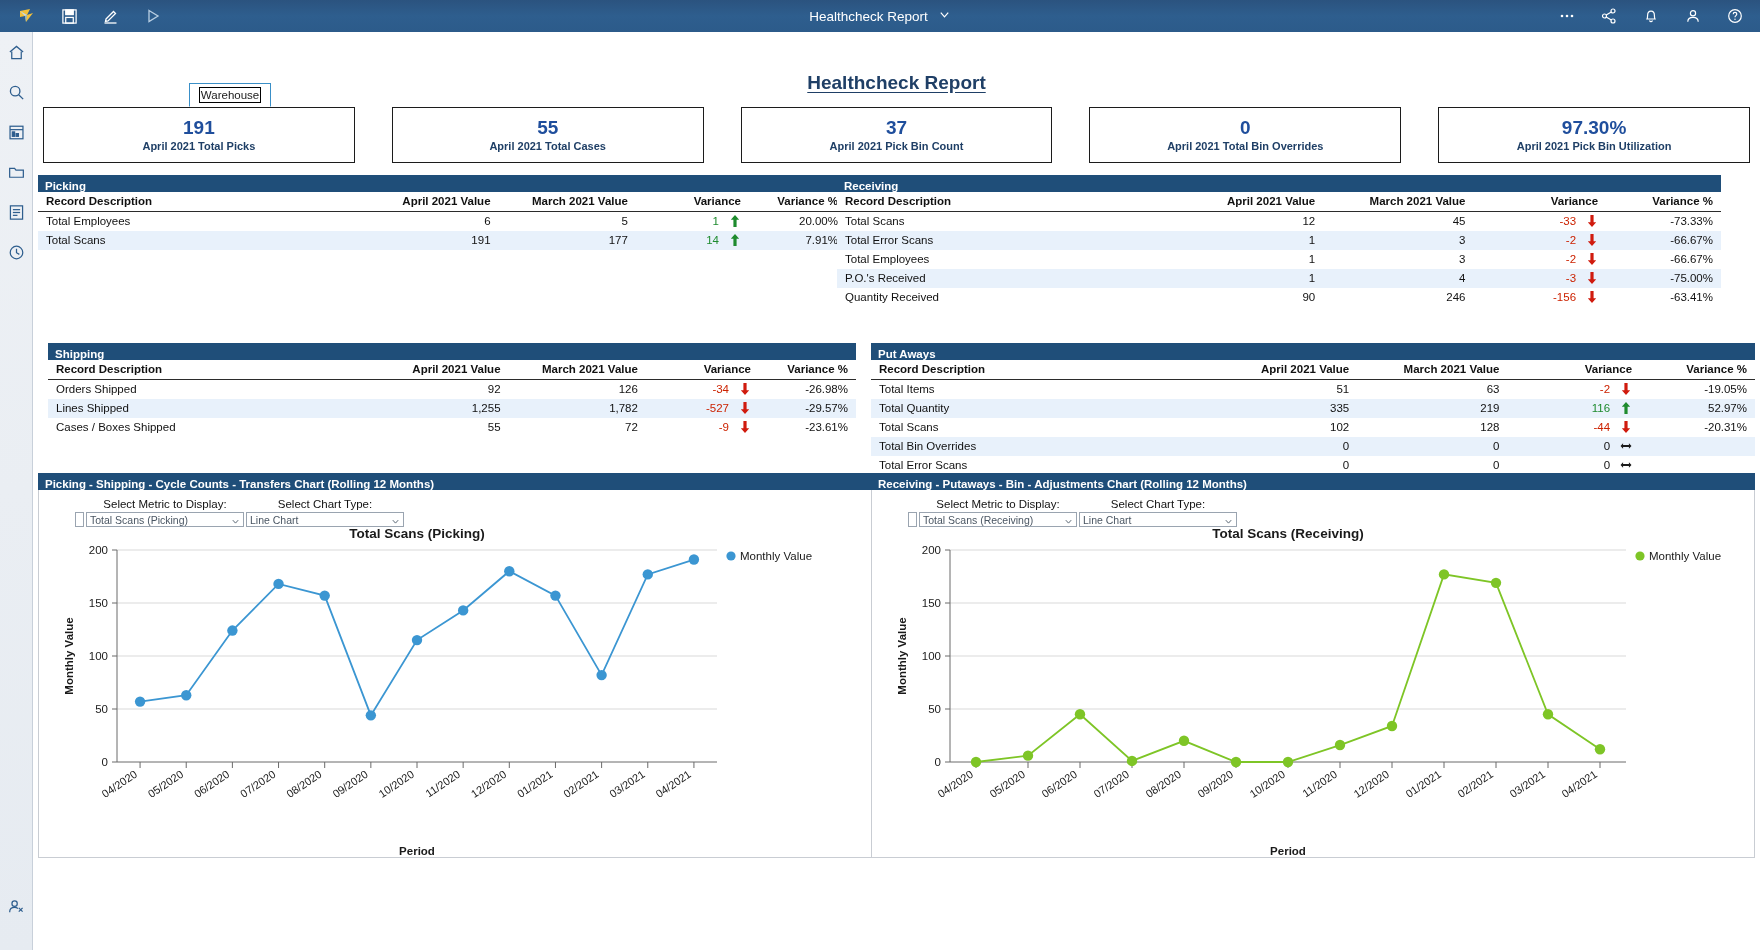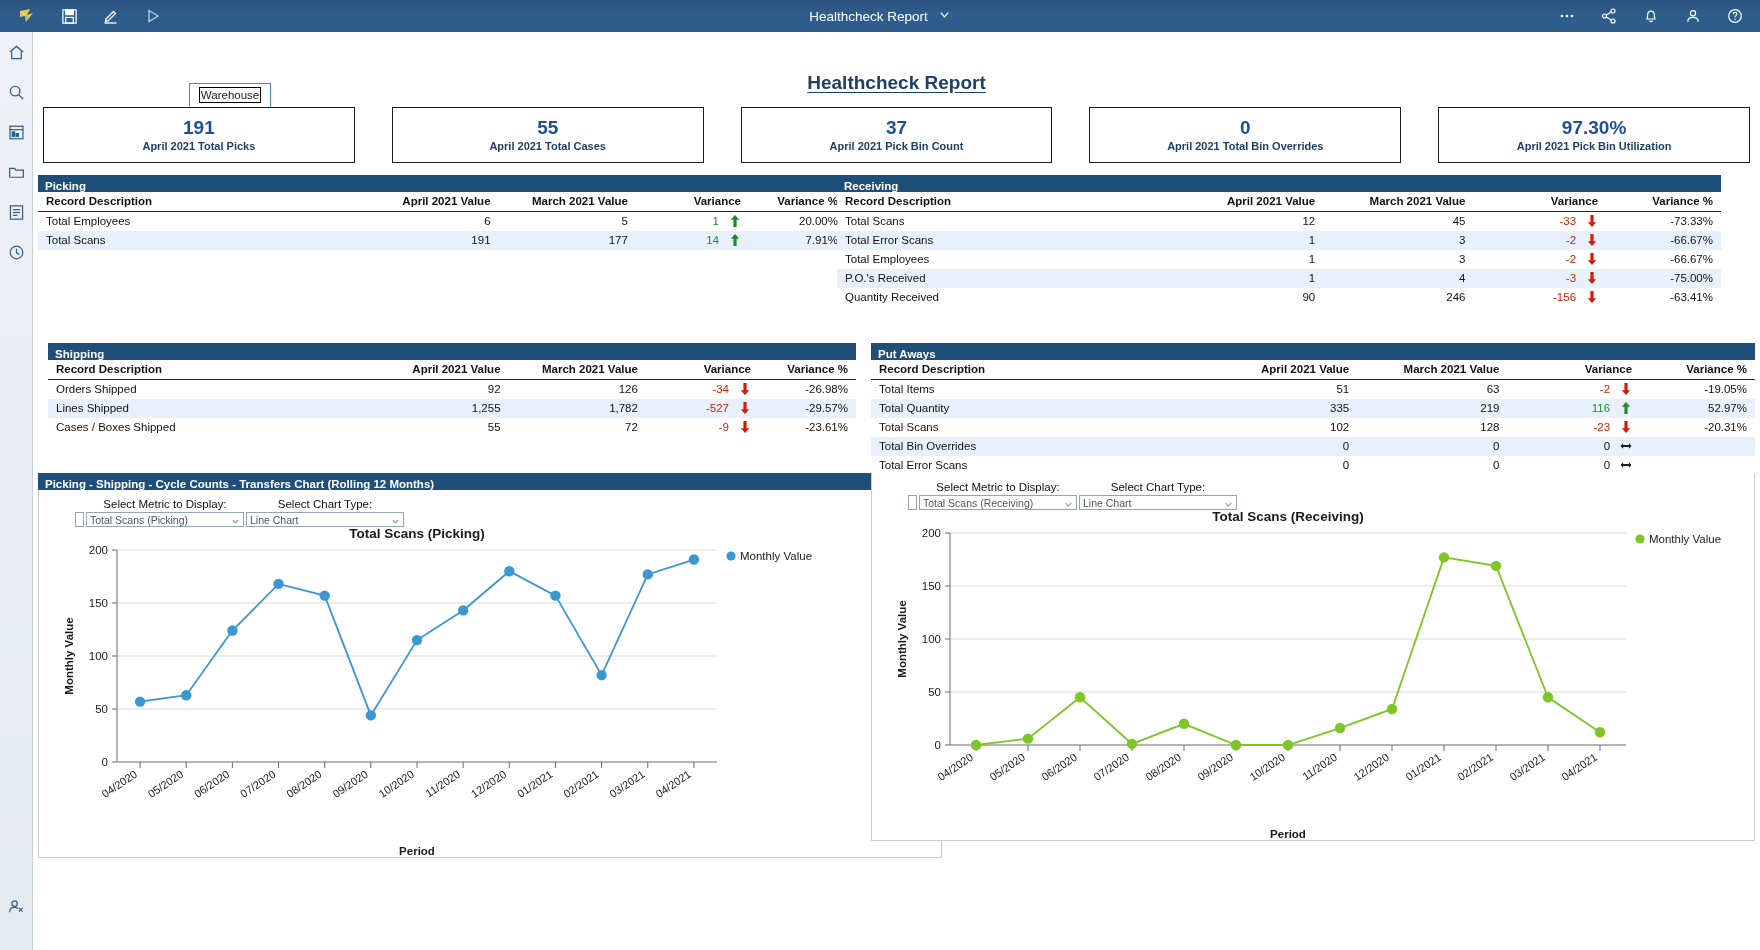--- a/index.html
+++ b/index.html
@@ -512,21 +512,21 @@
             <td class="c-right">219</td>
             <td class="varcell"><span class="pos">116</span><svg class="arrow" viewBox="0 0 12 13">
                 <path d="M6 0.5 L10.2 5.3 L7.6 5.3 L7.6 12.5 L4.4 12.5 L4.4 5.3 L1.8 5.3 Z" fill="#1e8b2e"></path>
               </svg></td>
             <td class="c-right">52.97%</td>
           </tr>
           <tr>
             <td class="c-left">Total Scans</td>
             <td class="c-right">102</td>
             <td class="c-right">128</td>
-            <td class="varcell"><span class="neg">-23</span><svg class="arrow" viewBox="0 0 12 13">
+            <td class="varcell"><span class="neg">-44</span><svg class="arrow" viewBox="0 0 12 13">
                 <path d="M6 12.5 L1.8 7.7 L4.4 7.7 L4.4 0.5 L7.6 0.5 L7.6 7.7 L10.2 7.7 Z" fill="#d01b0e"></path>
               </svg></td>
             <td class="c-right">-20.31%</td>
           </tr>
           <tr>
             <td class="c-left">Total Bin Overrides</td>
             <td class="c-right">0</td>
             <td class="c-right">0</td>
             <td class="varcell"><span class="neu">0</span><svg class="arrow" viewBox="0 0 14 13">
                 <path d="M0.6 6.5 L3.6 3.4 L3.6 5.3 L10.4 5.3 L10.4 3.4 L13.4 6.5 L10.4 9.6 L10.4 7.7 L3.6 7.7 L3.6 9.6 Z" fill="#1a1a1a"></path>
@@ -673,20 +673,23 @@
               <title>04/2021: 191</title>
             </circle>
             <circle cx="692" cy="36" r="4.6" fill="#3b96d2"></circle>
             <text x="701" y="40" font-family="Liberation Sans, sans-serif" font-size="11.5" fill="#1a1a1a">Monthly Value</text>
           </svg>
         </div>
     </div>
   </div>
 
   <div class="panel" style="left:838px; top:413px; width:884px;">
+    <div class="panel-head">
+      <span>Receiving - Putaways - Bin - Adjustments Chart (Rolling 12 Months)</span>
+    </div>
     <div class="chart-panel-body">
       <div class="chart-controls">
         <div class="ctrl-box"></div>
         <div class="ctrl">
           <div class="ctrl-label">Select Metric to Display:</div>
           <div class="ctrl-select">
             <span>Total Scans (Receiving)</span>
             <span class="cs-chev">
               <svg width="9" height="9" viewBox="0 0 10 10" fill="none" stroke="#5a6774" stroke-width="1.1">
                   <path d="M2 3.5 L5 6.8 L8 3.5"></path>

